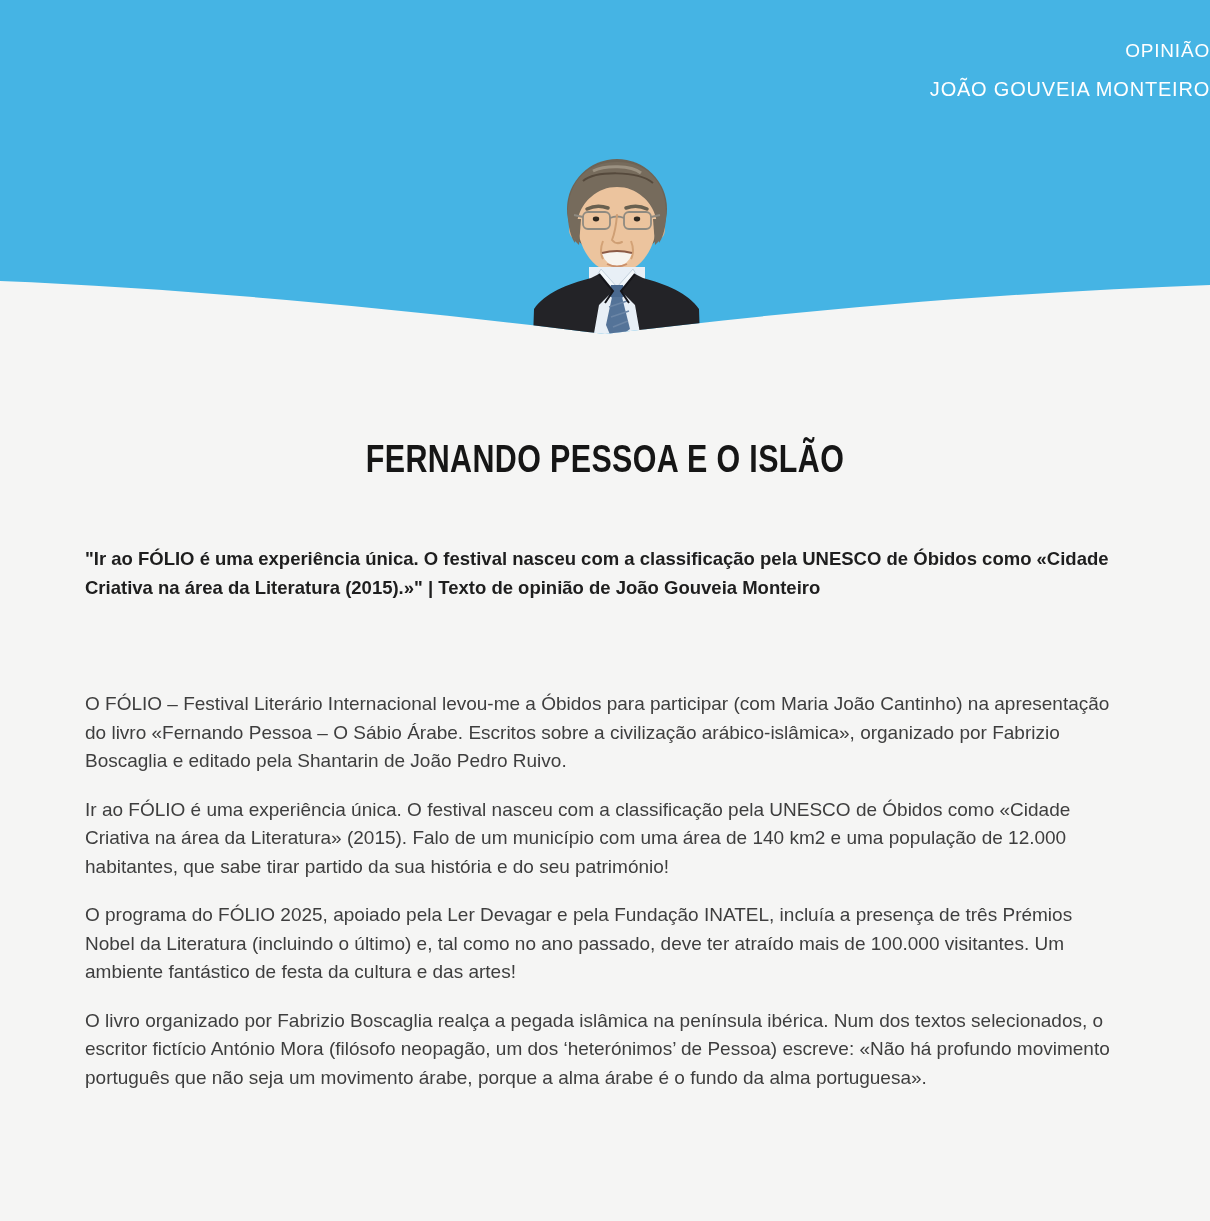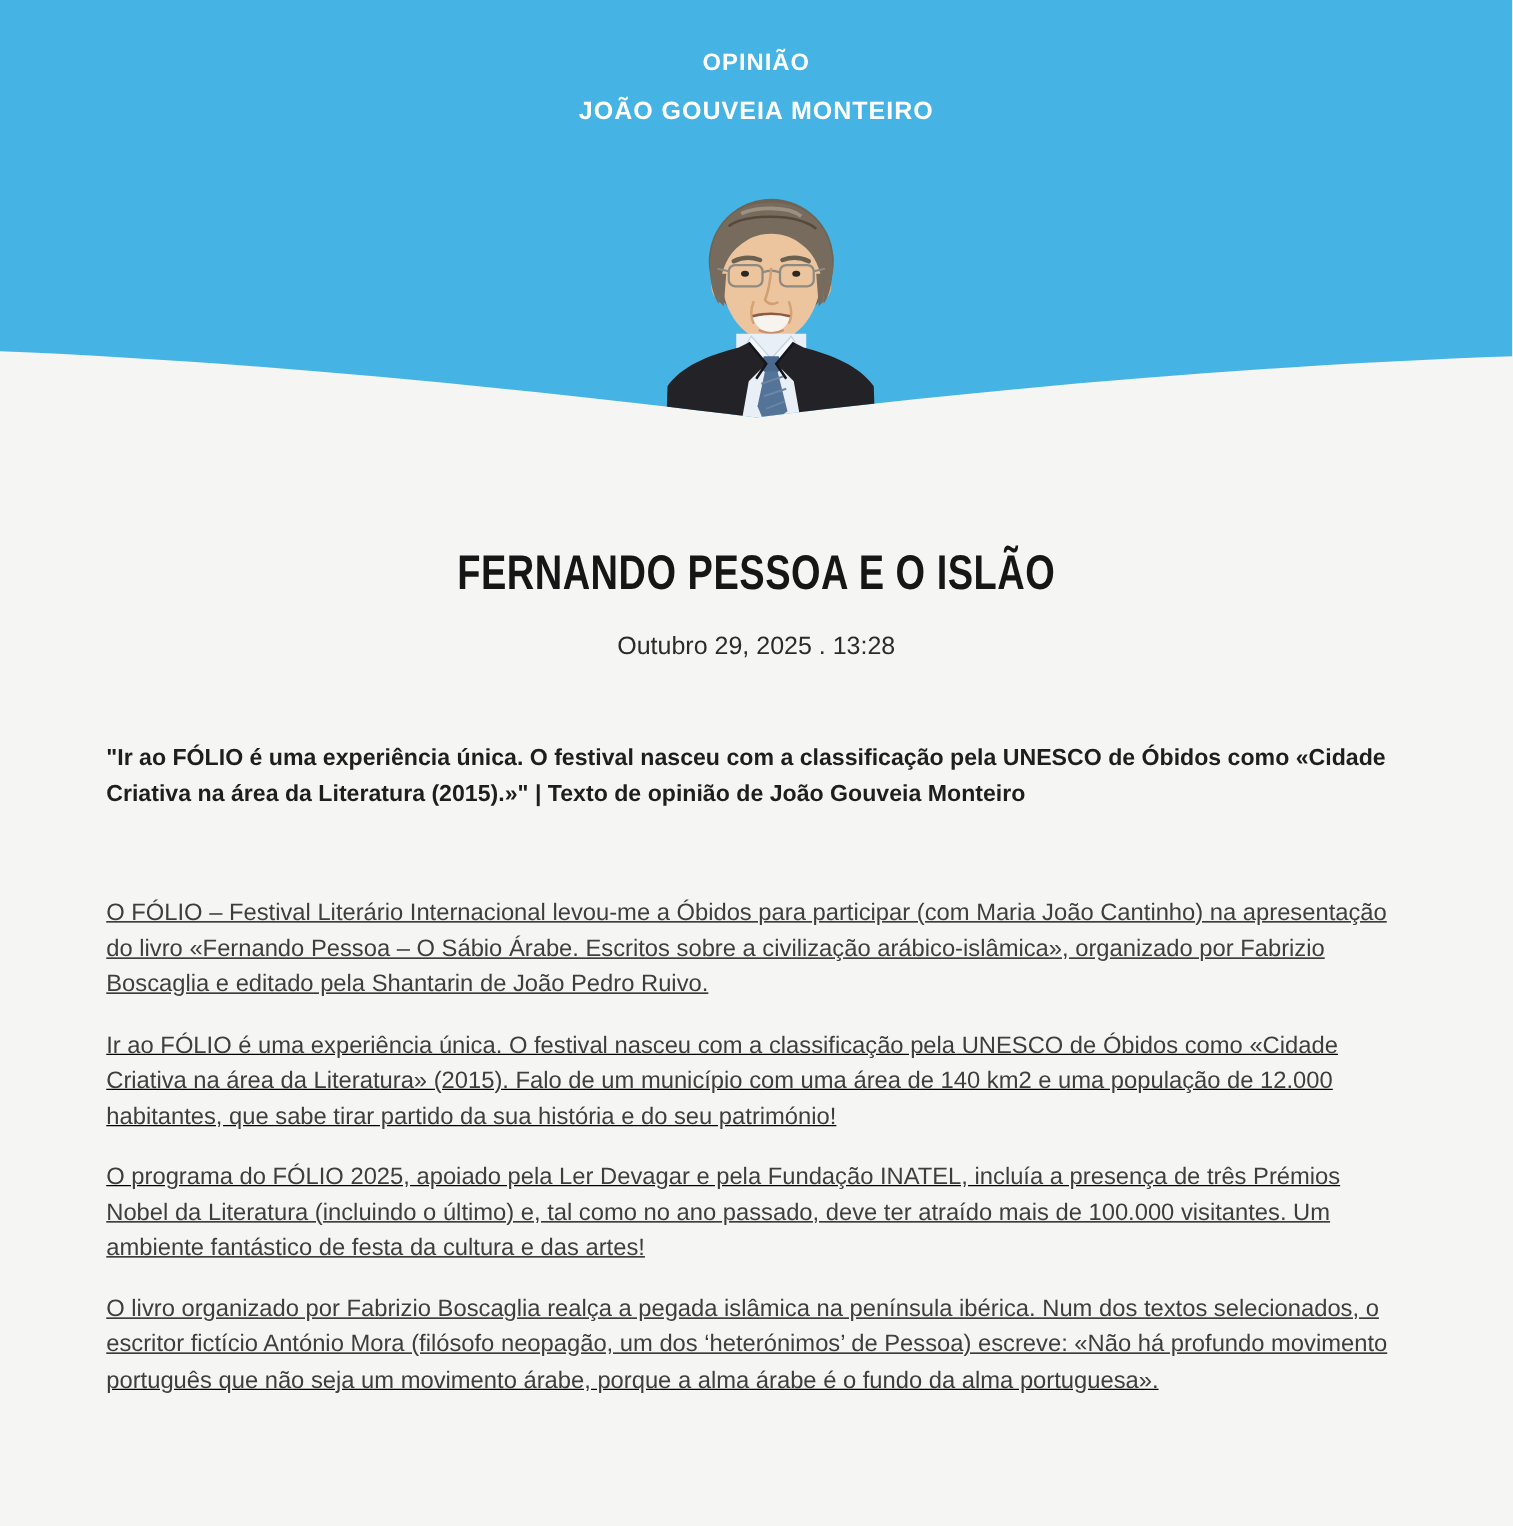--- a/index.html
+++ b/index.html
@@ -16,22 +16,22 @@
     background:var(--page-bg);
     font-family:"Liberation Sans","DejaVu Sans",sans-serif;
   }
   .banner{
     position:relative;width:1210px;height:340px;
   }
   .banner svg{position:absolute;left:0;top:0;display:block;}
   .wave-fill{fill:var(--banner-blue,#45b4e4);}
   .banner-text{
     position:absolute;top:40px;left:0;width:100%;
-    text-align:center;color:var(--banner-text,#fff);
-    font-weight:bold;z-index:2;
+    text-align:right;color:var(--banner-text,#fff);
+    font-weight:normal;z-index:2;
   }
   .banner-kicker{font-size:19px;letter-spacing:0.8px;}
   .banner-author{font-size:20px;margin-top:16px;letter-spacing:0.8px;}
   .article{
     width:1040px;margin:0 auto;
   }
   h1.title{
     margin:96px 0 0;text-align:center;
     font-size:39px;line-height:46px;font-weight:bold;
     color:var(--title-color,#161616);
@@ -39,21 +39,21 @@
     white-space:nowrap;letter-spacing:0.5px;
   }
   .date{
     margin-top:24px;text-align:center;
     font-size:20px;color:#2b2b2b;
   }
   .lead{
     margin:62px 0 0;font-weight:bold;
     font-size:18.5px;line-height:29px;color:#1e1e1e;
   }
-  .paras{margin-top:68px;text-decoration:underline;}
+  .paras{margin-top:88px;}
   .paras p{
     margin:0 0 20px;font-size:19px;line-height:28.5px;
     color:var(--body-text,#3e3e3e);
   }
 </style>
 </head>
 <body>
 
 <div class="page">
 
@@ -127,21 +127,20 @@
       </g>
     </svg>
     <div class="banner-text">
       <div class="banner-kicker">OPINIÃO</div>
       <div class="banner-author">JOÃO GOUVEIA MONTEIRO</div>
     </div>
   </header>
 
   <main class="article">
     <h1 class="title">FERNANDO PESSOA E O ISLÃO</h1>
-    <div class="date">Outubro 29, 2025 . 13:28</div>
     <p class="lead">"Ir ao FÓLIO é uma experiência única. O festival nasceu com a classificação pela UNESCO de Óbidos como «Cidade Criativa na área da Literatura (2015).»" | Texto de opinião de João Gouveia Monteiro</p>
     <div class="paras">
       <p>O FÓLIO – Festival Literário Internacional levou-me a Óbidos para participar (com Maria João Cantinho) na apresentação do livro «Fernando Pessoa – O Sábio Árabe. Escritos sobre a civilização arábico-islâmica», organizado por Fabrizio Boscaglia e editado pela Shantarin de João Pedro Ruivo.</p>
       <p>Ir ao FÓLIO é uma experiência única. O festival nasceu com a classificação pela UNESCO de Óbidos como «Cidade Criativa na área da Literatura» (2015). Falo de um município com uma área de 140 km2 e uma população de 12.000 habitantes, que sabe tirar partido da sua história e do seu património!</p>
       <p>O programa do FÓLIO 2025, apoiado pela Ler Devagar e pela Fundação INATEL, incluía a presença de três Prémios Nobel da Literatura (incluindo o último) e, tal como no ano passado, deve ter atraído mais de 100.000 visitantes. Um ambiente fantástico de festa da cultura e das artes!</p>
       <p>O livro organizado por Fabrizio Boscaglia realça a pegada islâmica na península ibérica. Num dos textos selecionados, o escritor fictício António Mora (filósofo neopagão, um dos ‘heterónimos’ de Pessoa) escreve: «Não há profundo movimento português que não seja um movimento árabe, porque a alma árabe é o fundo da alma portuguesa».</p>
     </div>
   </main>
 
 </div>

